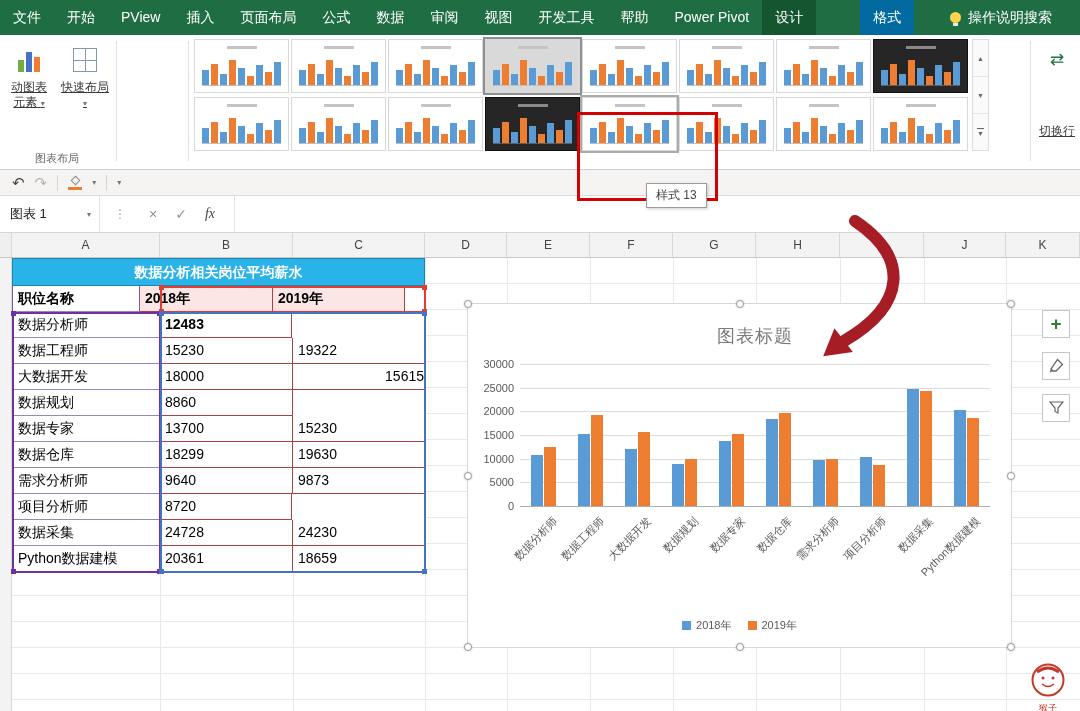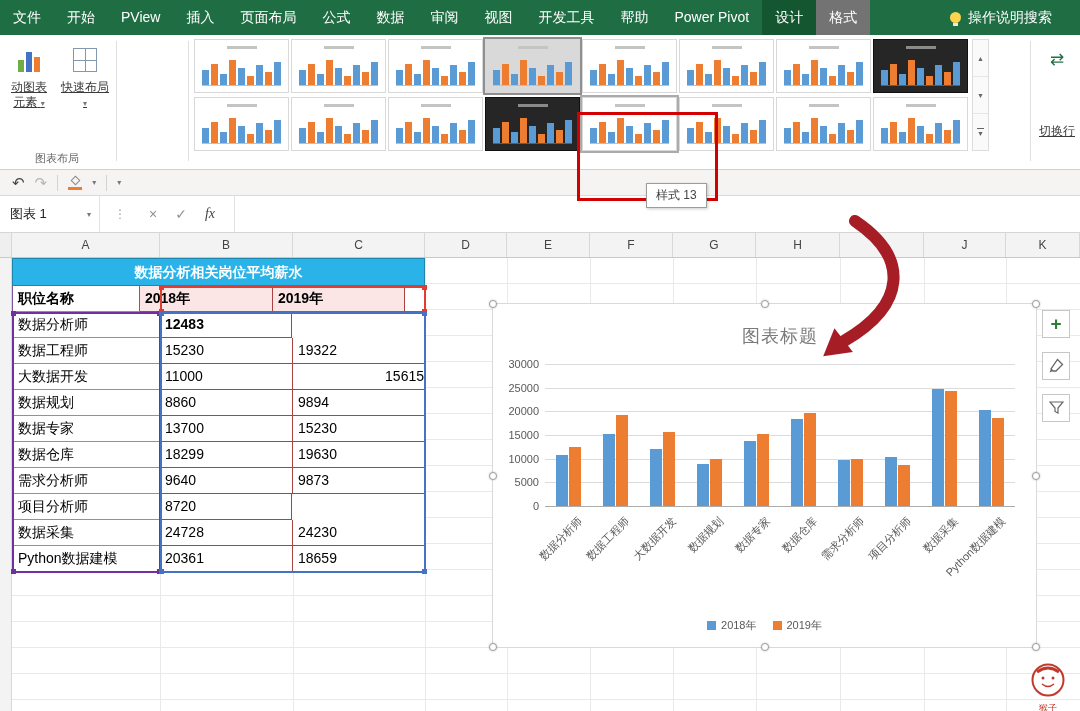--- a/index.html
+++ b/index.html
@@ -4,21 +4,21 @@
 <style>
 *{box-sizing:border-box;margin:0;padding:0;font-family:"Liberation Sans",sans-serif;}
 html,body{background:#fff;}
 #app{position:relative;width:1080px;height:711px;overflow:hidden;background:#fff;}
 
 
 #tabbar{position:absolute;left:0;top:0;width:1080px;height:35px;background:#1F6E43;display:flex;align-items:stretch;}
 #ribbon-tabs{display:flex;}
 .rtab{padding:0 13px;line-height:35px;color:#fff;font-size:14px;white-space:nowrap;cursor:pointer;}
 .rtab.v-active{background:#14562F;}
-.rtab.v-dark{background:#737373;}
+.rtab.v-dark{background:#0369a1;margin-left:44px;}
 .tell-me{margin-left:auto;display:flex;align-items:center;gap:7px;padding:0 28px 0 12px;color:#fff;font-size:14px;cursor:pointer;}
 .bulb{width:11px;height:11px;border-radius:50%;background:#FFD34D;position:relative;display:inline-block;}
 .bulb:after{content:"";position:absolute;left:3px;top:11px;width:5px;height:3px;background:#E8E8E8;}
 
 
 #ribbon{position:absolute;left:0;top:35px;width:1080px;height:135px;background:#fff;border-bottom:1px solid #D2D0CE;}
 .big-btn{position:absolute;top:6px;height:100px;text-align:center;font-size:12px;color:#3B3B3B;cursor:pointer;}
 .big-btn .bl{line-height:15px;text-decoration:underline;}
 .dd{font-size:8px;color:#777;}
 #btn-add{left:2px;width:54px;}
@@ -101,21 +101,21 @@
 .rng .blh{left:-3px;bottom:-3px;}
 .rng .brh{right:-3px;bottom:-3px;}
 .rng-p{left:12px;top:54px;width:149px;height:261px;border:2px solid #7030A0;}
 .rng-p i{background:#7030A0;}
 .rng-r{left:160px;top:28px;width:266px;height:27px;border:2px solid #E03C31;}
 .rng-r i{background:#E03C31;}
 .rng-b{left:160px;top:54px;width:266px;height:261px;border:2px solid #4472C4;}
 .rng-b i{background:#4472C4;}
 
 
-#chart{position:absolute;left:492px;top:45px;width:545px;height:345px;background:#fff;border:1px solid #D9D9D9;z-index:4;}
+#chart{position:absolute;left:467px;top:45px;width:545px;height:345px;background:#fff;border:1px solid #D9D9D9;z-index:4;}
 .c-handle{position:absolute;width:8px;height:8px;background:#fff;border:1px solid #9F9F9F;border-radius:50%;box-shadow:0 0 2px rgba(0,0,0,.25);z-index:6;}
 .chart-title{position:absolute;left:52px;top:20px;width:470px;text-align:center;font-size:18px;color:#7B7B7B;letter-spacing:1px;}
 #chart-plot{position:absolute;left:0;top:0;width:100%;height:100%;}
 .gridline{position:absolute;height:1px;background:#DCDCDC;}
 .ylab{position:absolute;width:40px;text-align:right;font-size:11px;color:#595959;}
 .cbar{position:absolute;}
 .xlab{position:absolute;width:130px;text-align:right;font-size:11px;color:#595959;white-space:nowrap;transform:rotate(-45deg);transform-origin:100% 0;}
 .legend{position:absolute;left:0;bottom:14px;width:100%;display:flex;justify-content:center;gap:16px;font-size:11px;color:#595959;}
 .legend .li{display:flex;align-items:center;gap:5px;}
 .legend .sw{width:9px;height:9px;display:inline-block;}
@@ -480,27 +480,26 @@
           <div class="t-cell c0" style="width: 148px;">数据分析师</div>
           <div class="t-cell c2" style="width: 132px; font-weight: bold;">12483</div>
         </div>
         <div class="t-row">
           <div class="t-cell c0" style="width: 148px;">数据工程师</div>
           <div class="t-cell c1" style="width: 133px;">15230</div>
           <div class="t-cell c2" style="width: 132px;">19322</div>
         </div>
         <div class="t-row">
           <div class="t-cell c0" style="width: 148px;">大数据开发</div>
-          <div class="t-cell c1" style="width: 133px;">11000</div>
+          <div class="t-cell c1" style="width: 133px;">18000</div>
           <div class="t-cell c2" style="width: 132px; text-align: right;">15615</div>
         </div>
         <div class="t-row">
           <div class="t-cell c0" style="width: 148px;">数据规划</div>
           <div class="t-cell c1" style="width: 133px;">8860</div>
-          <div class="t-cell c2" style="width: 132px;">9894</div>
         </div>
         <div class="t-row">
           <div class="t-cell c0" style="width: 148px;">数据专家</div>
           <div class="t-cell c1" style="width: 133px;">13700</div>
           <div class="t-cell c2" style="width: 132px;">15230</div>
         </div>
         <div class="t-row">
           <div class="t-cell c0" style="width: 148px;">数据仓库</div>
           <div class="t-cell c1" style="width: 133px;">18299</div>
           <div class="t-cell c2" style="width: 132px;">19630</div>

